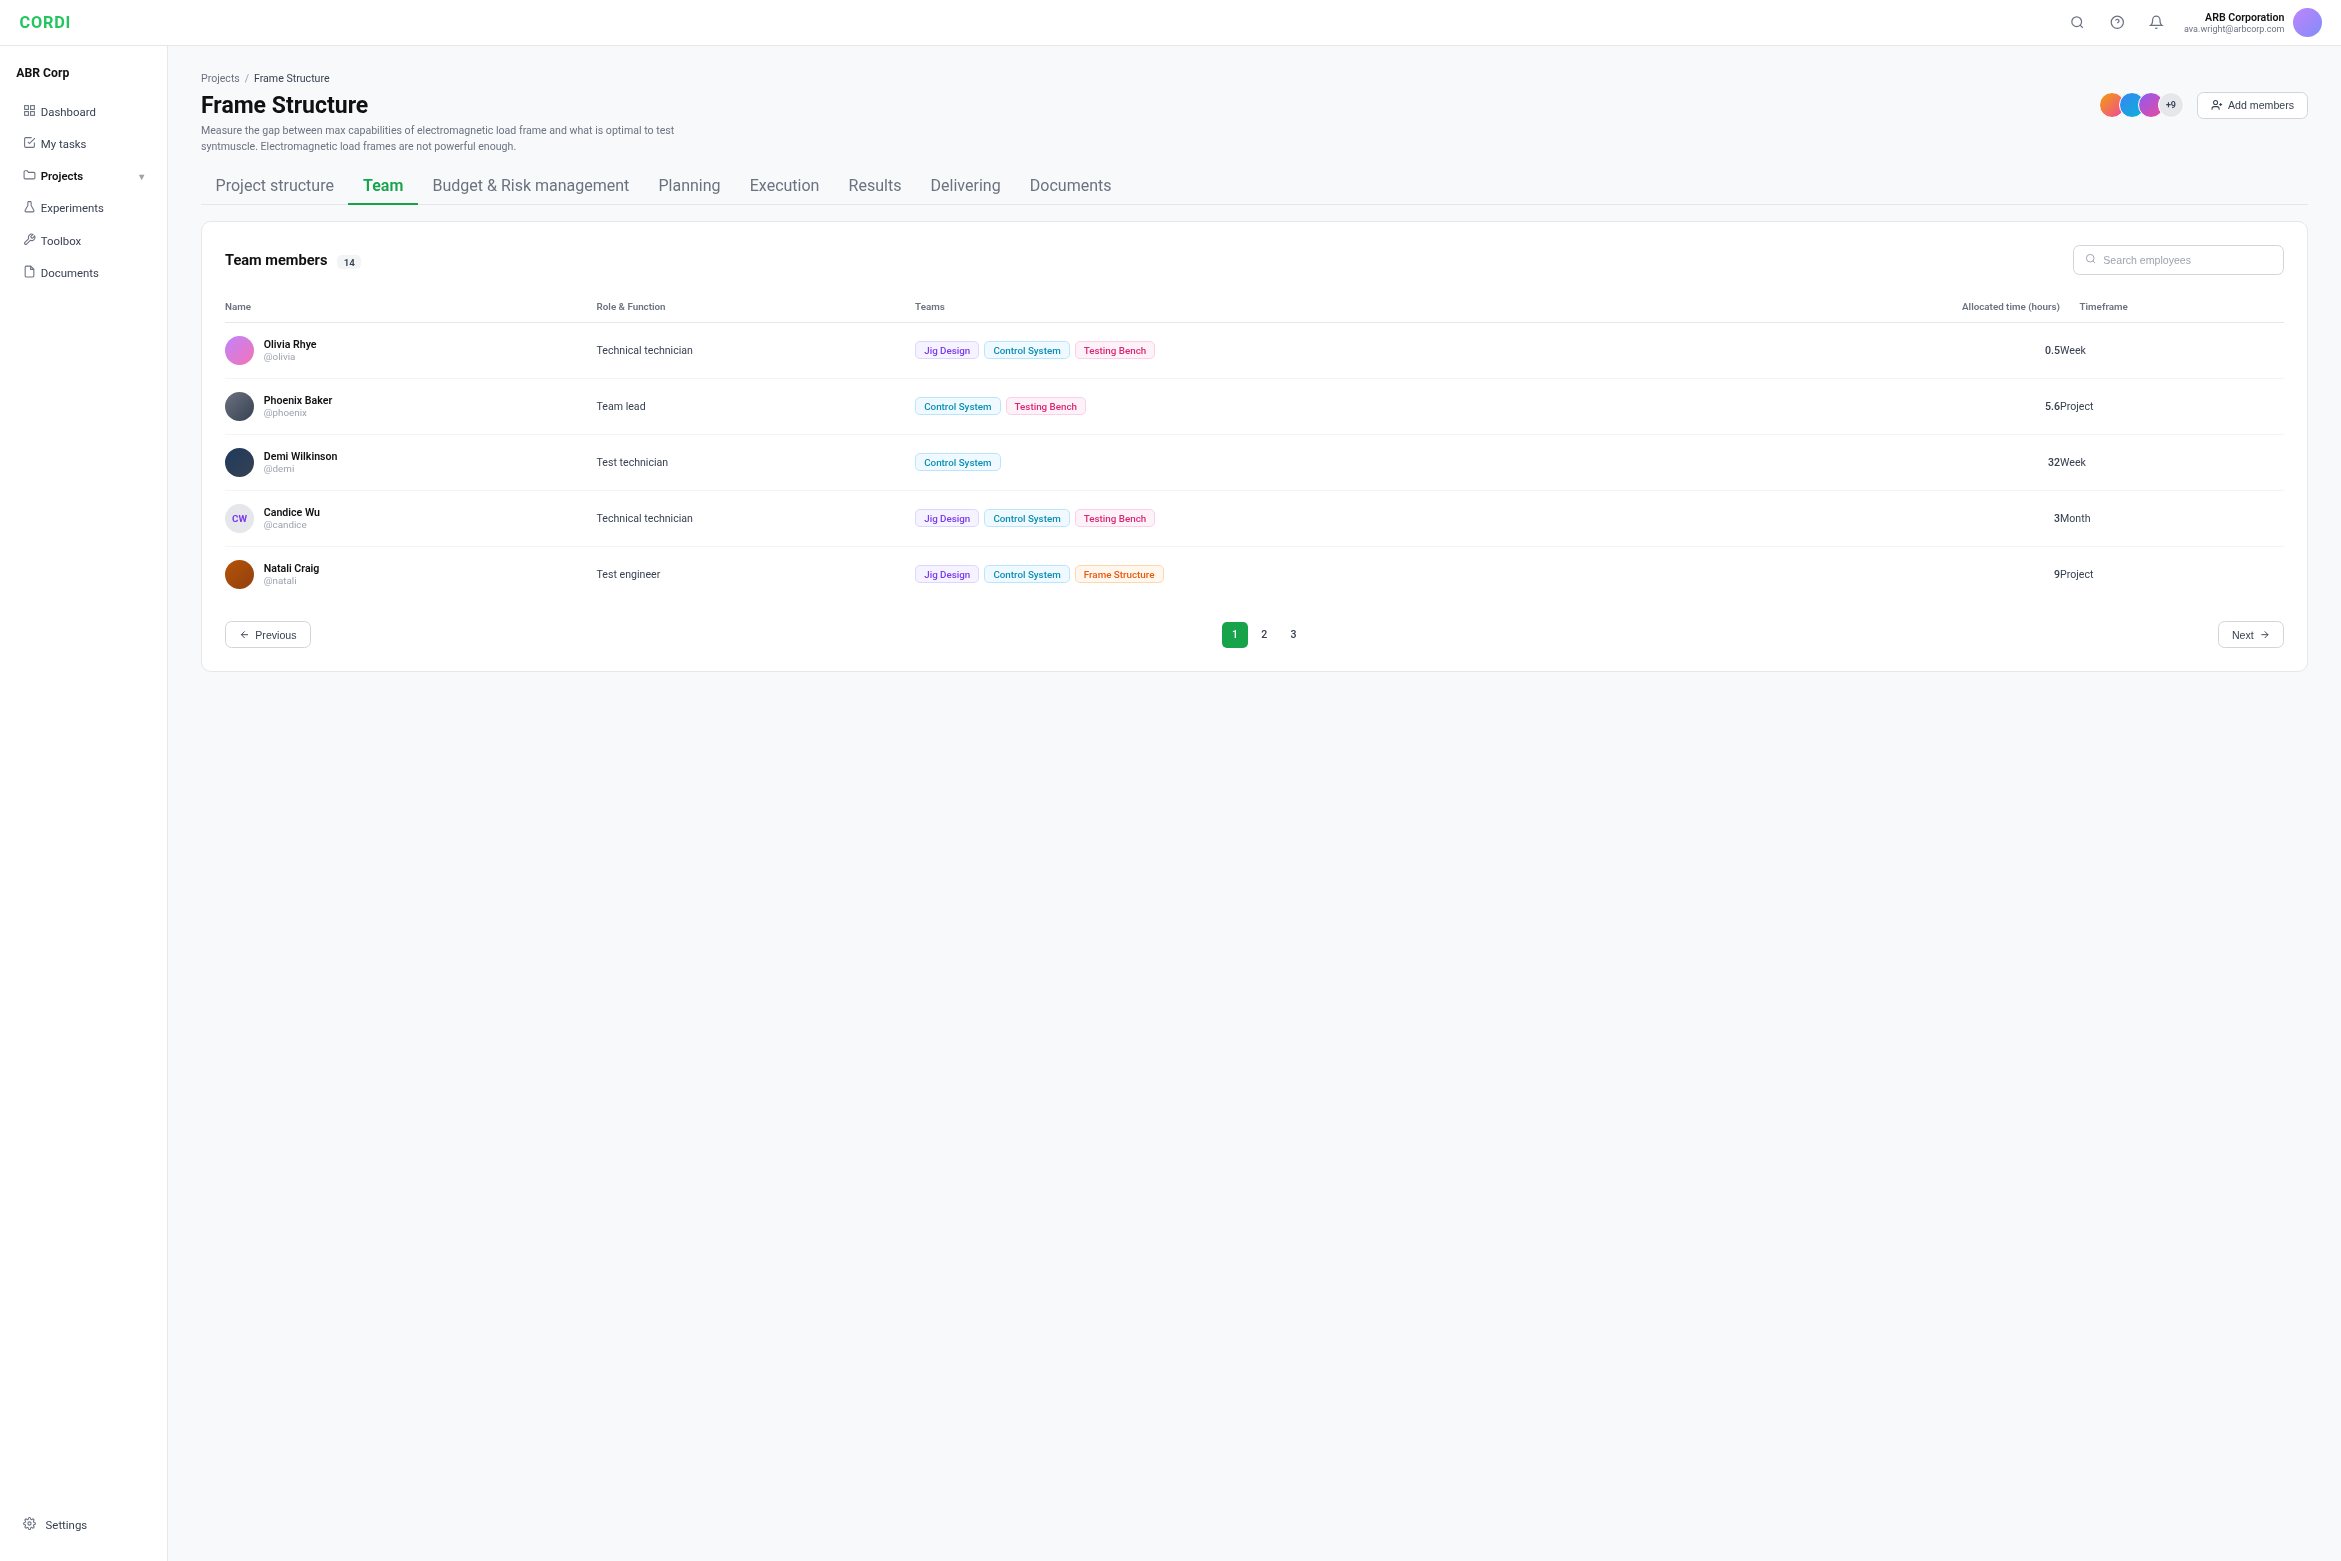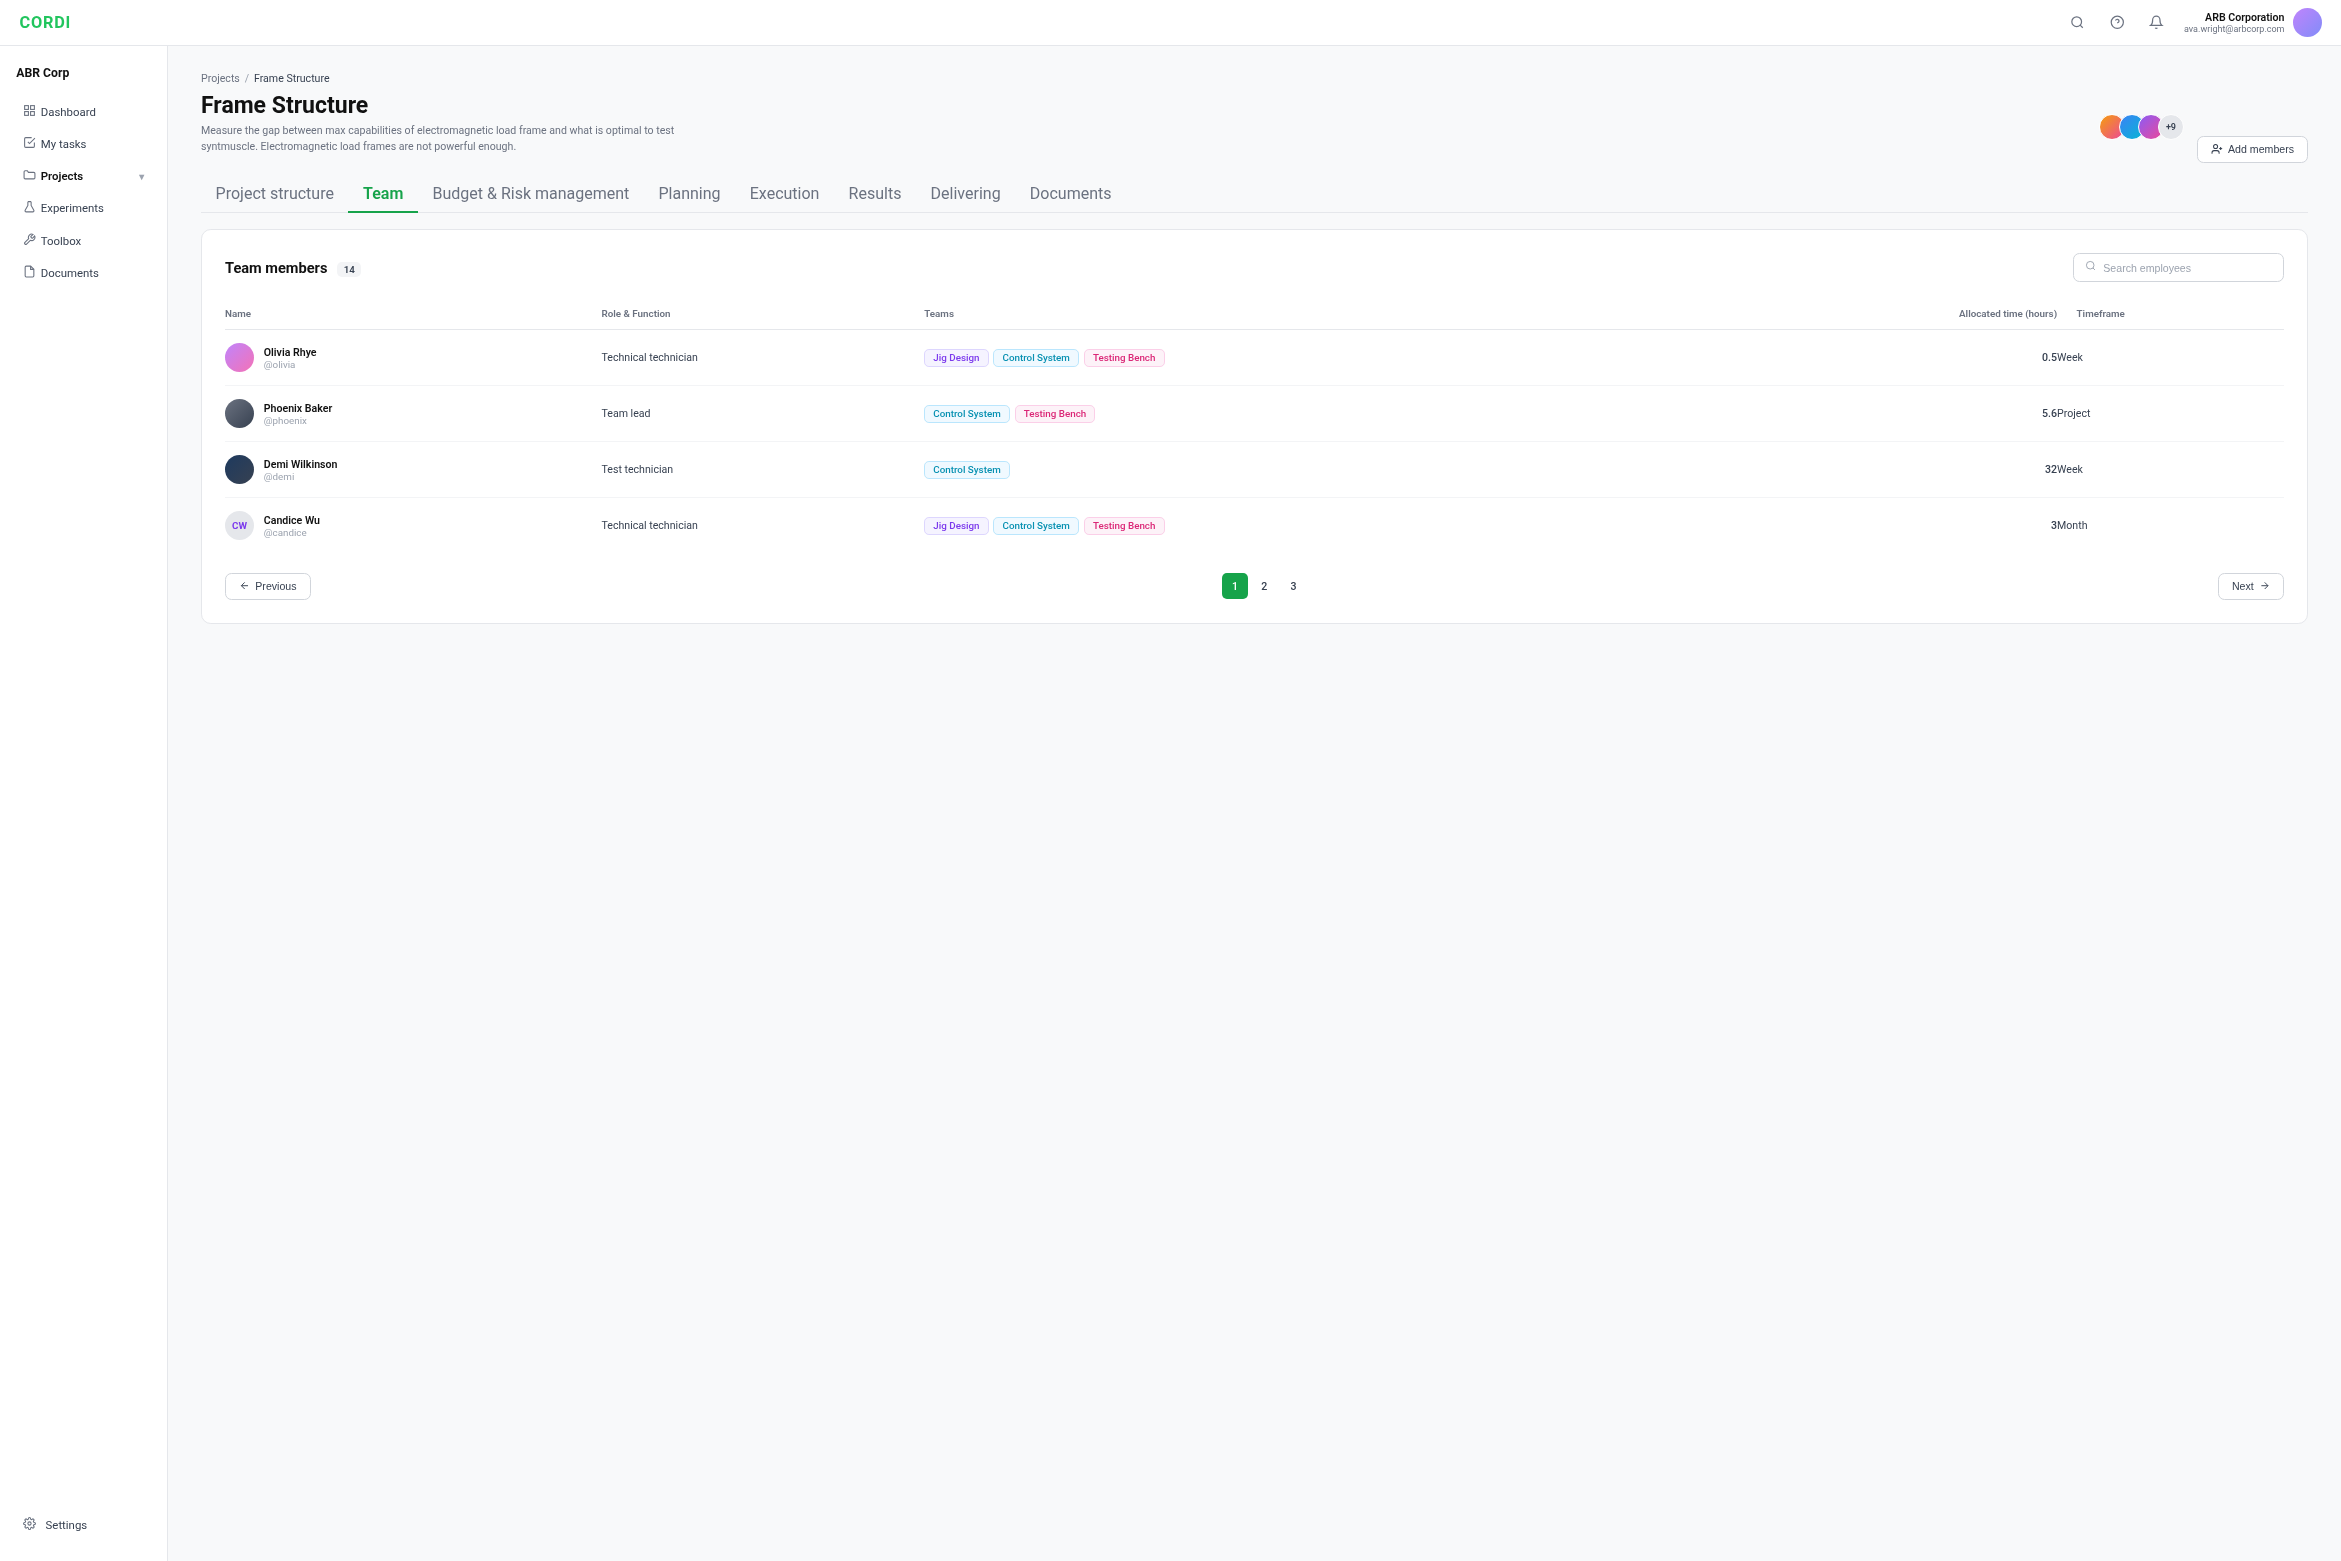--- a/index.html
+++ b/index.html
@@ -42,21 +42,21 @@
     .page-title { font-size: 23px; font-weight: 700; color: #111; margin-bottom: 4.9px; }
     .page-desc { color: #6b7280; font-size: 10.6px; max-width: 488px; line-height: 1.5; }
     .header-actions { display: flex; align-items: center; gap: 13px; }
     .member-avatars { display: flex; align-items: center; }
     .member-avatar { width: 26px; height: 26px; border-radius: 50%; border: 1.6px solid #fff; margin-left: -6.5px; overflow: hidden; }
     .member-avatar:first-child { margin-left: 0; }
     .avatar-a { background: linear-gradient(135deg, #f59e0b, #ec4899); }
     .avatar-b { background: linear-gradient(135deg, #3b82f6, #06b6d4); }
     .avatar-c { background: linear-gradient(135deg, #8b5cf6, #ec4899); }
     .avatar-count { width: 26px; height: 26px; border-radius: 50%; border: 1.6px solid #fff; margin-left: -6.5px; background: #e5e7eb; display: flex; align-items: center; justify-content: center; font-size: 9px; font-weight: 600; color: #374151; }
-    .add-members-btn { display: flex; align-items: center; gap: 4.9px; padding: 6.5px 13px; border: 1.2px solid #d1d5db; border-radius: 6.5px; background: #fff; cursor: pointer; font-size: 10.6px; font-weight: 500; color: #374151; margin-top: 44px; }
+    .add-members-btn { display: flex; align-items: center; gap: 4.9px; padding: 6.5px 13px; border: 1.2px solid #d1d5db; border-radius: 6.5px; background: #fff; cursor: pointer; font-size: 10.6px; font-weight: 500; color: #374151; }
 
     
     .tabs { display: flex; gap: 0; border-bottom: 1.2px solid #e5e7eb; margin-bottom: 0; }
     .tab { padding: 8.1px 14.6px; font-size: 16px; color: #6b7280; cursor: pointer; border-bottom: 2px solid transparent; margin-bottom: -1.2px; font-weight: 400; white-space: nowrap; }
     .tab.active { color: #16a34a; border-bottom-color: #16a34a; font-weight: 600; }
 
     
     .team-card { background: #fff; border-radius: 9.8px; border: 0.8px solid #e5e7eb; padding: 23px; margin-top: 16.3px; }
     .team-header { display: flex; align-items: center; justify-content: space-between; margin-bottom: 19.5px; }
     .team-title-wrap { display: flex; align-items: flex-end; gap: 9.8px; }
@@ -355,20 +355,41 @@
                 <td class="role-cell">Technical technician</td>
                 <td>
                   <div class="tags">
                     <span class="tag tag-jig">Jig Design</span>
                     <span class="tag tag-ctrl">Control System</span>
                     <span class="tag tag-test">Testing Bench</span>
                   </div>
                 </td>
                 <td class="hours-cell">3</td>
                 <td class="timeframe-cell">Month</td>
+              </tr>
+              <tr>
+                <td>
+                  <div class="person-cell">
+      <div class="person-avatar av6"></div>
+      <div>
+        <div class="person-name">Natali Craig</div>
+        <div class="person-handle">@natali</div>
+      </div>
+    </div>
+                </td>
+                <td class="role-cell">Test engineer</td>
+                <td>
+                  <div class="tags">
+                    <span class="tag tag-jig">Jig Design</span>
+                    <span class="tag tag-ctrl">Control System</span>
+                    <span class="tag tag-frame">Frame Structure</span>
+                  </div>
+                </td>
+                <td class="hours-cell">9</td>
+                <td class="timeframe-cell">Project</td>
               </tr>
             </tbody>
         </table>
 
         <div class="pagination">
           <button class="page-btn">
             <svg width="11.4" height="11.4" fill="none" stroke="currentColor" stroke-width="2" viewBox="0 0 24 24">
                 <path d="M19 12H5M12 5l-7 7 7 7"></path>
               </svg>
             <span>Previous</span>

